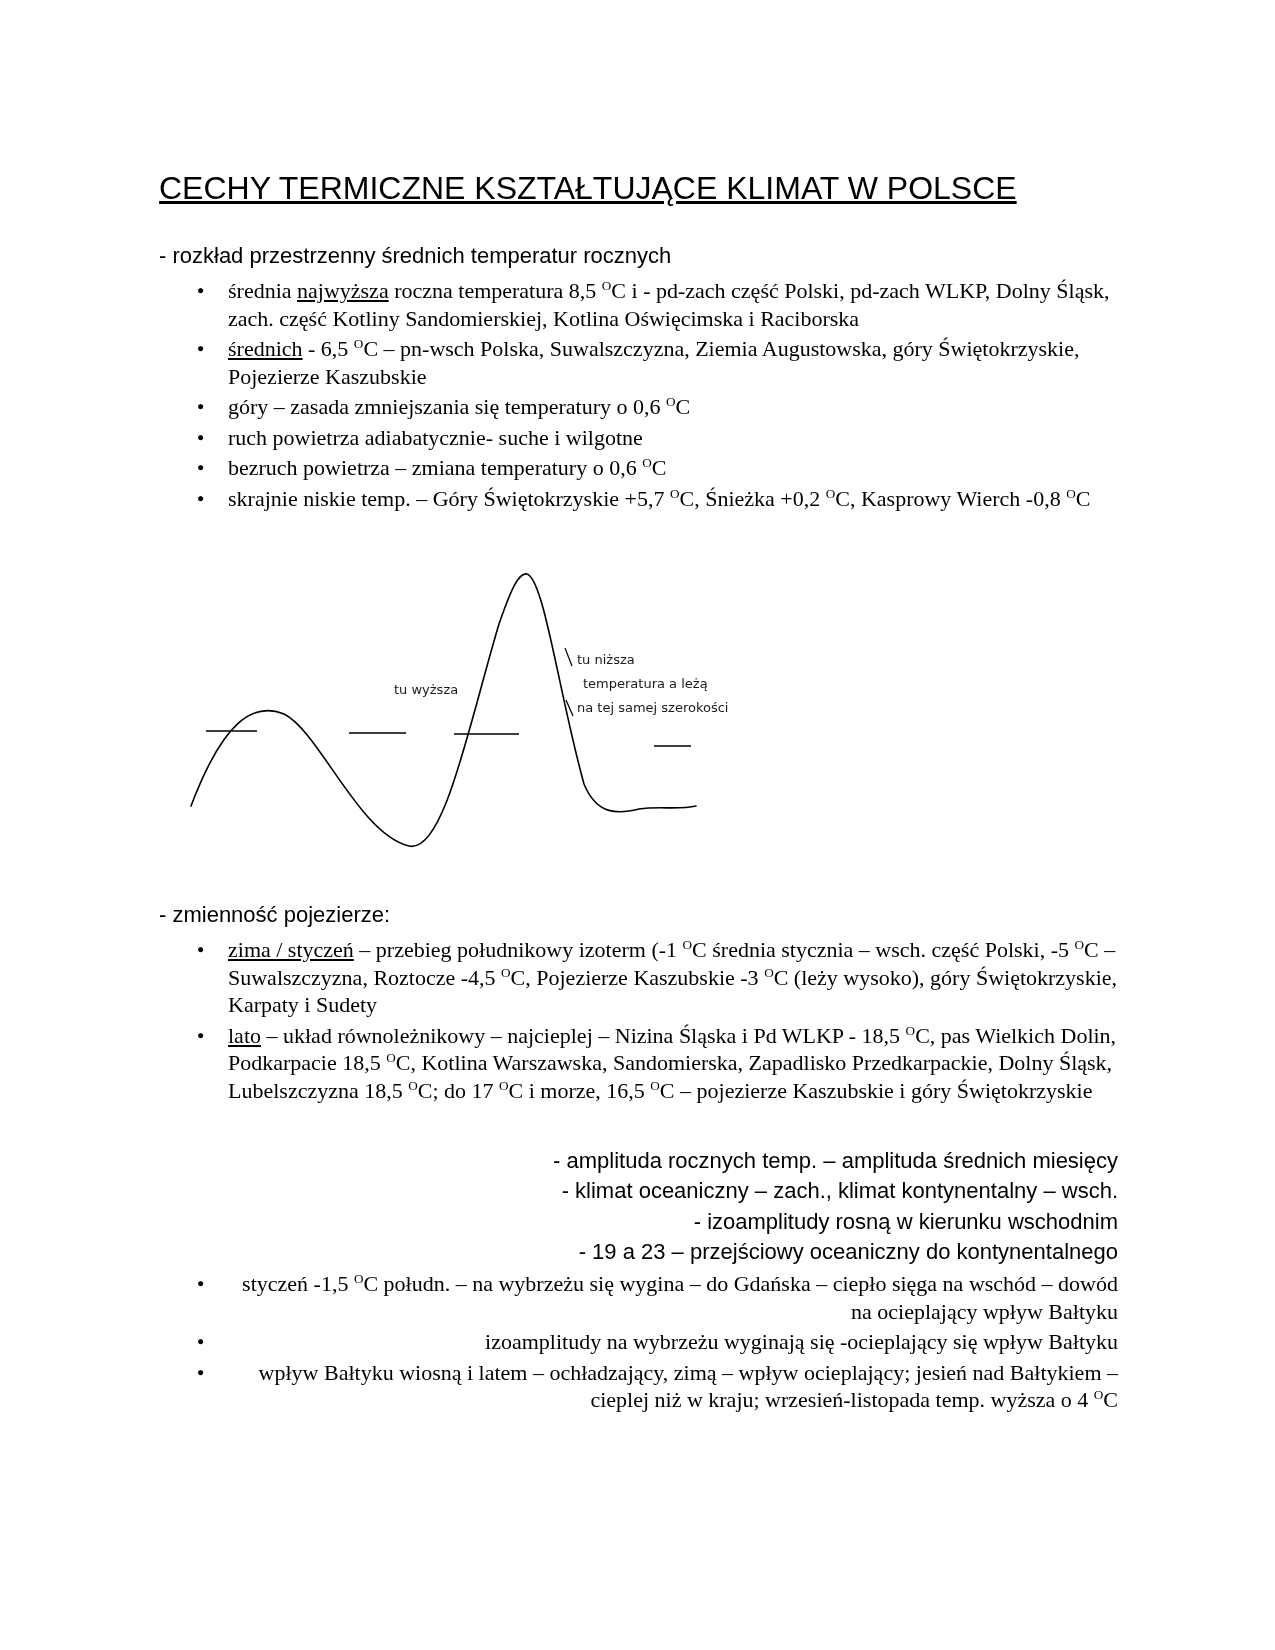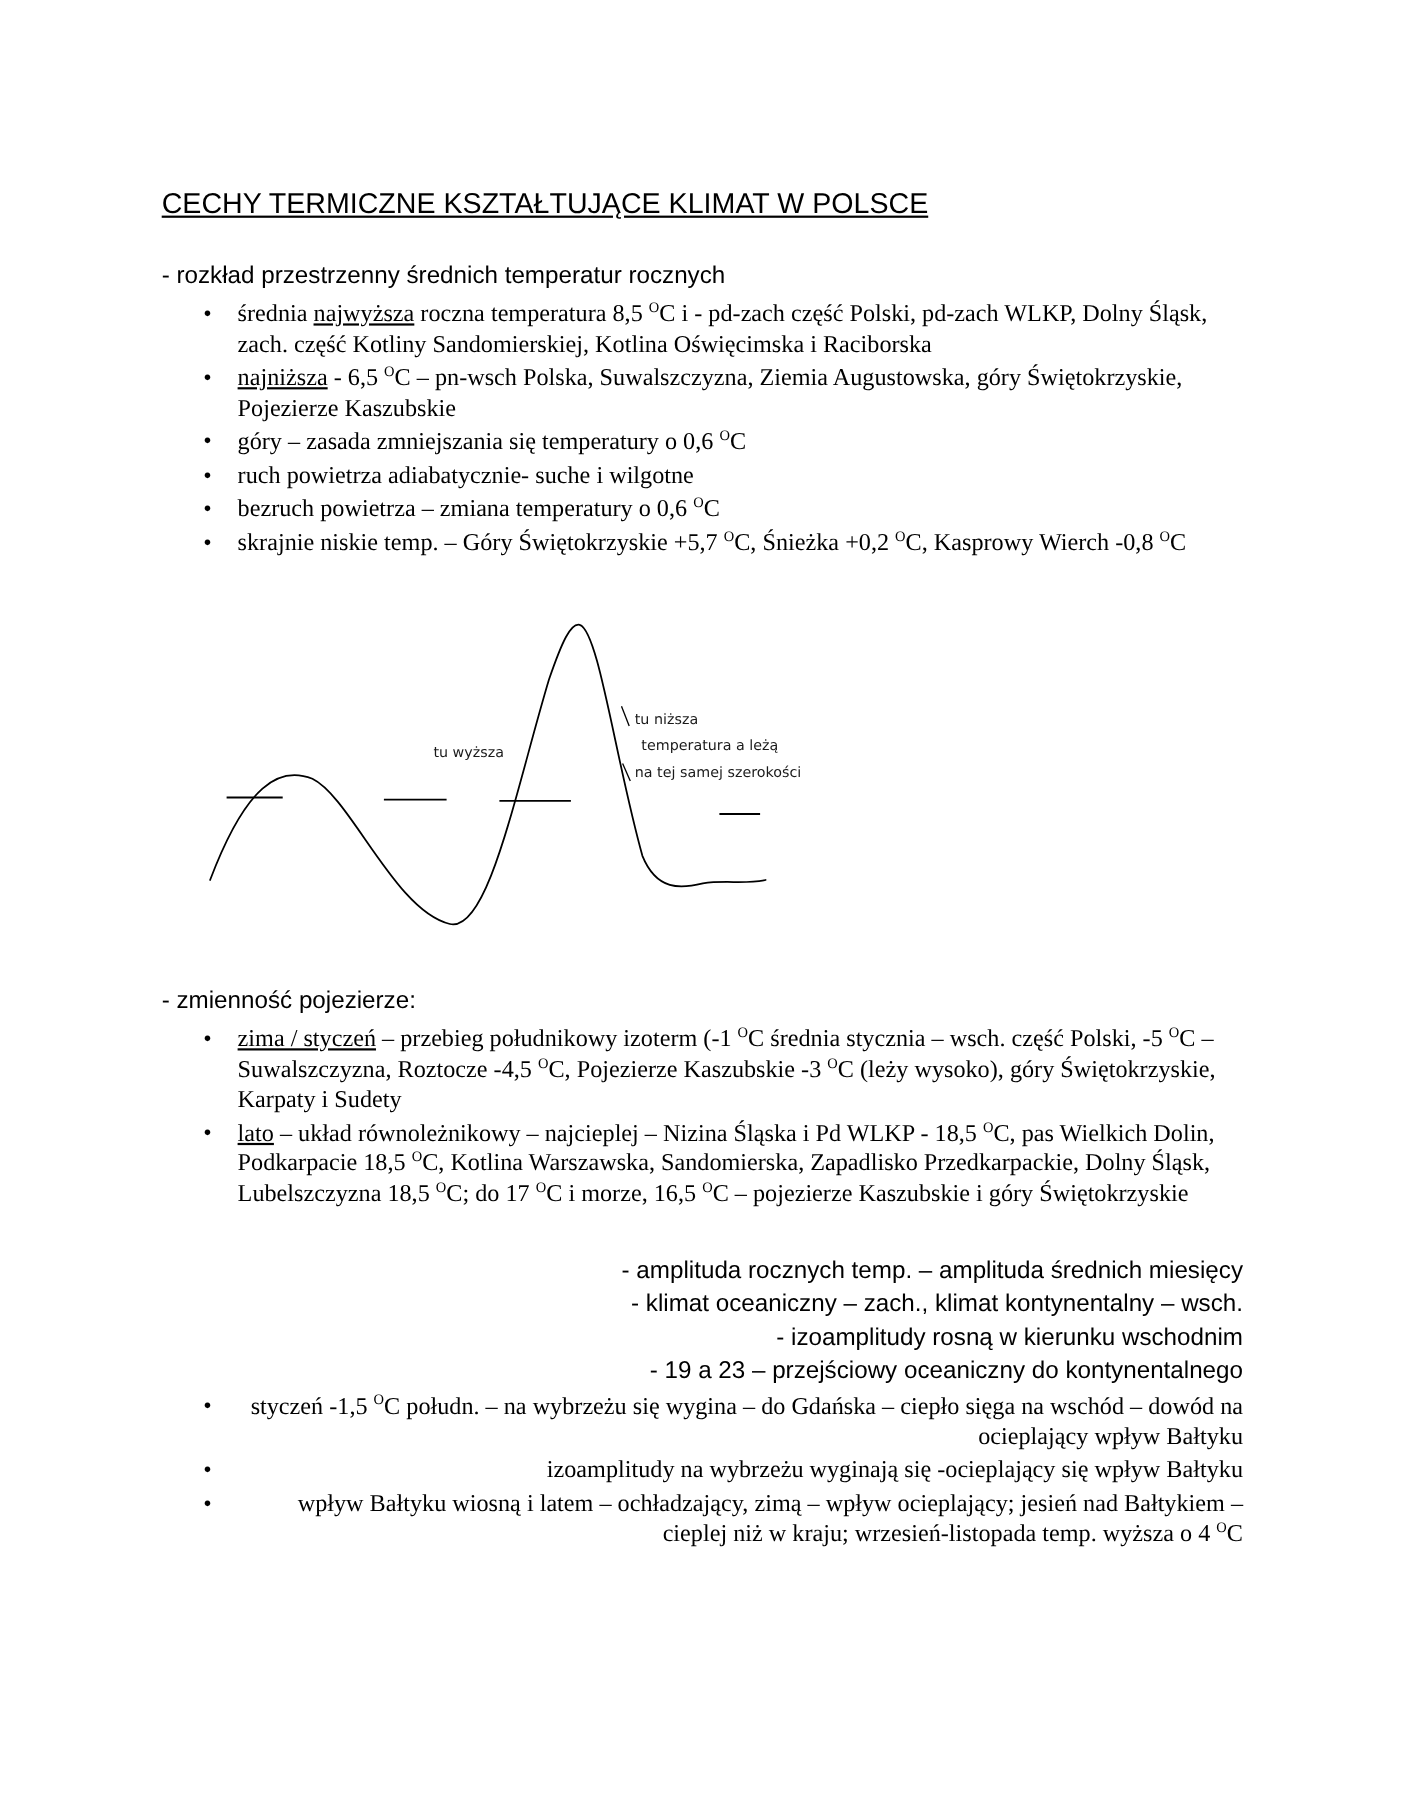--- a/index.html
+++ b/index.html
@@ -1,23 +1,23 @@
 <!DOCTYPE html>
 <html><head>
 <meta charset="utf-8">
 <style>
   html,body{margin:0;padding:0;background:#ffffff;color:#000000;}
   body{width:1275px;min-height:1650px;position:relative;}
   .page{box-sizing:border-box;width:1275px;min-height:1650px;padding:170px 145px 60px 147px;}
 
   .doc-title{
     font-family:"Liberation Sans",sans-serif;
-    font-size:26px;
+    font-size:32px;
     text-decoration:underline;
-    margin:0 0 36px 0;
+    margin:0 0 36px 12px;
     font-weight:400;
   }
   .h-sans{
     font-family:"Liberation Sans",sans-serif;
     font-size:22px;
     margin:0 0 8px 0;
   }
   .sans-line{
     font-family:"Liberation Sans",sans-serif;
     font-size:22px;
@@ -48,37 +48,37 @@
   .ul{text-decoration:underline;}
   sup{font-size:60%;vertical-align:super;line-height:0;}
 
   .diagram-wrap{margin:52px 0 28px 42px;}
   .diagram-wrap svg{display:block;}
   .dg-label{
     font-family:"DejaVu Sans",sans-serif;
     font-size:13px;
     fill:#1a1a1a;
   }
-  .sec{margin:0;}
+  .sec{margin:12px;}
   .sec-gap-lines{margin-top:42px;text-align:right;}
   .sec-gap-bullets{margin-top:38px;}
   .h2-gap{margin-top:14px;}
 </style>
 </head>
 <body>
 
 <div class="page">
 
   <div class="doc-title">CECHY TERMICZNE KSZTAŁTUJĄCE KLIMAT W POLSCE</div>
 
   <div class="sec">
     <div class="h-sans">- rozkład przestrzenny średnich temperatur rocznych</div>
     <ul class="blist">
       <li>średnia <span class="ul">najwyższa</span> roczna temperatura 8,5 <sup>O</sup>C i - pd-zach część Polski, pd-zach WLKP, Dolny Śląsk, zach. część Kotliny Sandomierskiej, Kotlina Oświęcimska i Raciborska</li>
-      <li><span class="ul">najniższa</span> - 6,5 <sup>O</sup>C – pn-wsch Polska, Suwalszczyzna, Ziemia Augustowska, góry Świętokrzyskie, Pojezierze Kaszubskie</li>
+      <li><span class="ul">średnich</span> - 6,5 <sup>O</sup>C – pn-wsch Polska, Suwalszczyzna, Ziemia Augustowska, góry Świętokrzyskie, Pojezierze Kaszubskie</li>
       <li>góry – zasada zmniejszania się temperatury o 0,6 <sup>O</sup>C</li>
       <li>ruch powietrza adiabatycznie- suche i wilgotne</li>
       <li>bezruch powietrza – zmiana temperatury o 0,6 <sup>O</sup>C</li>
       <li>skrajnie niskie temp. – Góry Świętokrzyskie +5,7 <sup>O</sup>C, Śnieżka +0,2 <sup>O</sup>C, Kasprowy Wierch -0,8 <sup>O</sup>C</li>
     </ul>
   </div>
 
   <div class="diagram-wrap">
     <svg width="560" height="310" viewBox="0 0 560 310">
       <path d="M 2 242 C 35 155, 65 138, 95 150 C 130 167, 170 270, 220 282 C 255 290, 280 160, 310 60 C 322 25, 330 8, 338 10 C 355 15, 370 130, 395 220 C 408 252, 430 250, 450 245 C 470 242, 490 246, 507 242" fill="none" stroke="#000" stroke-width="1.6" stroke-linecap="round"></path>

